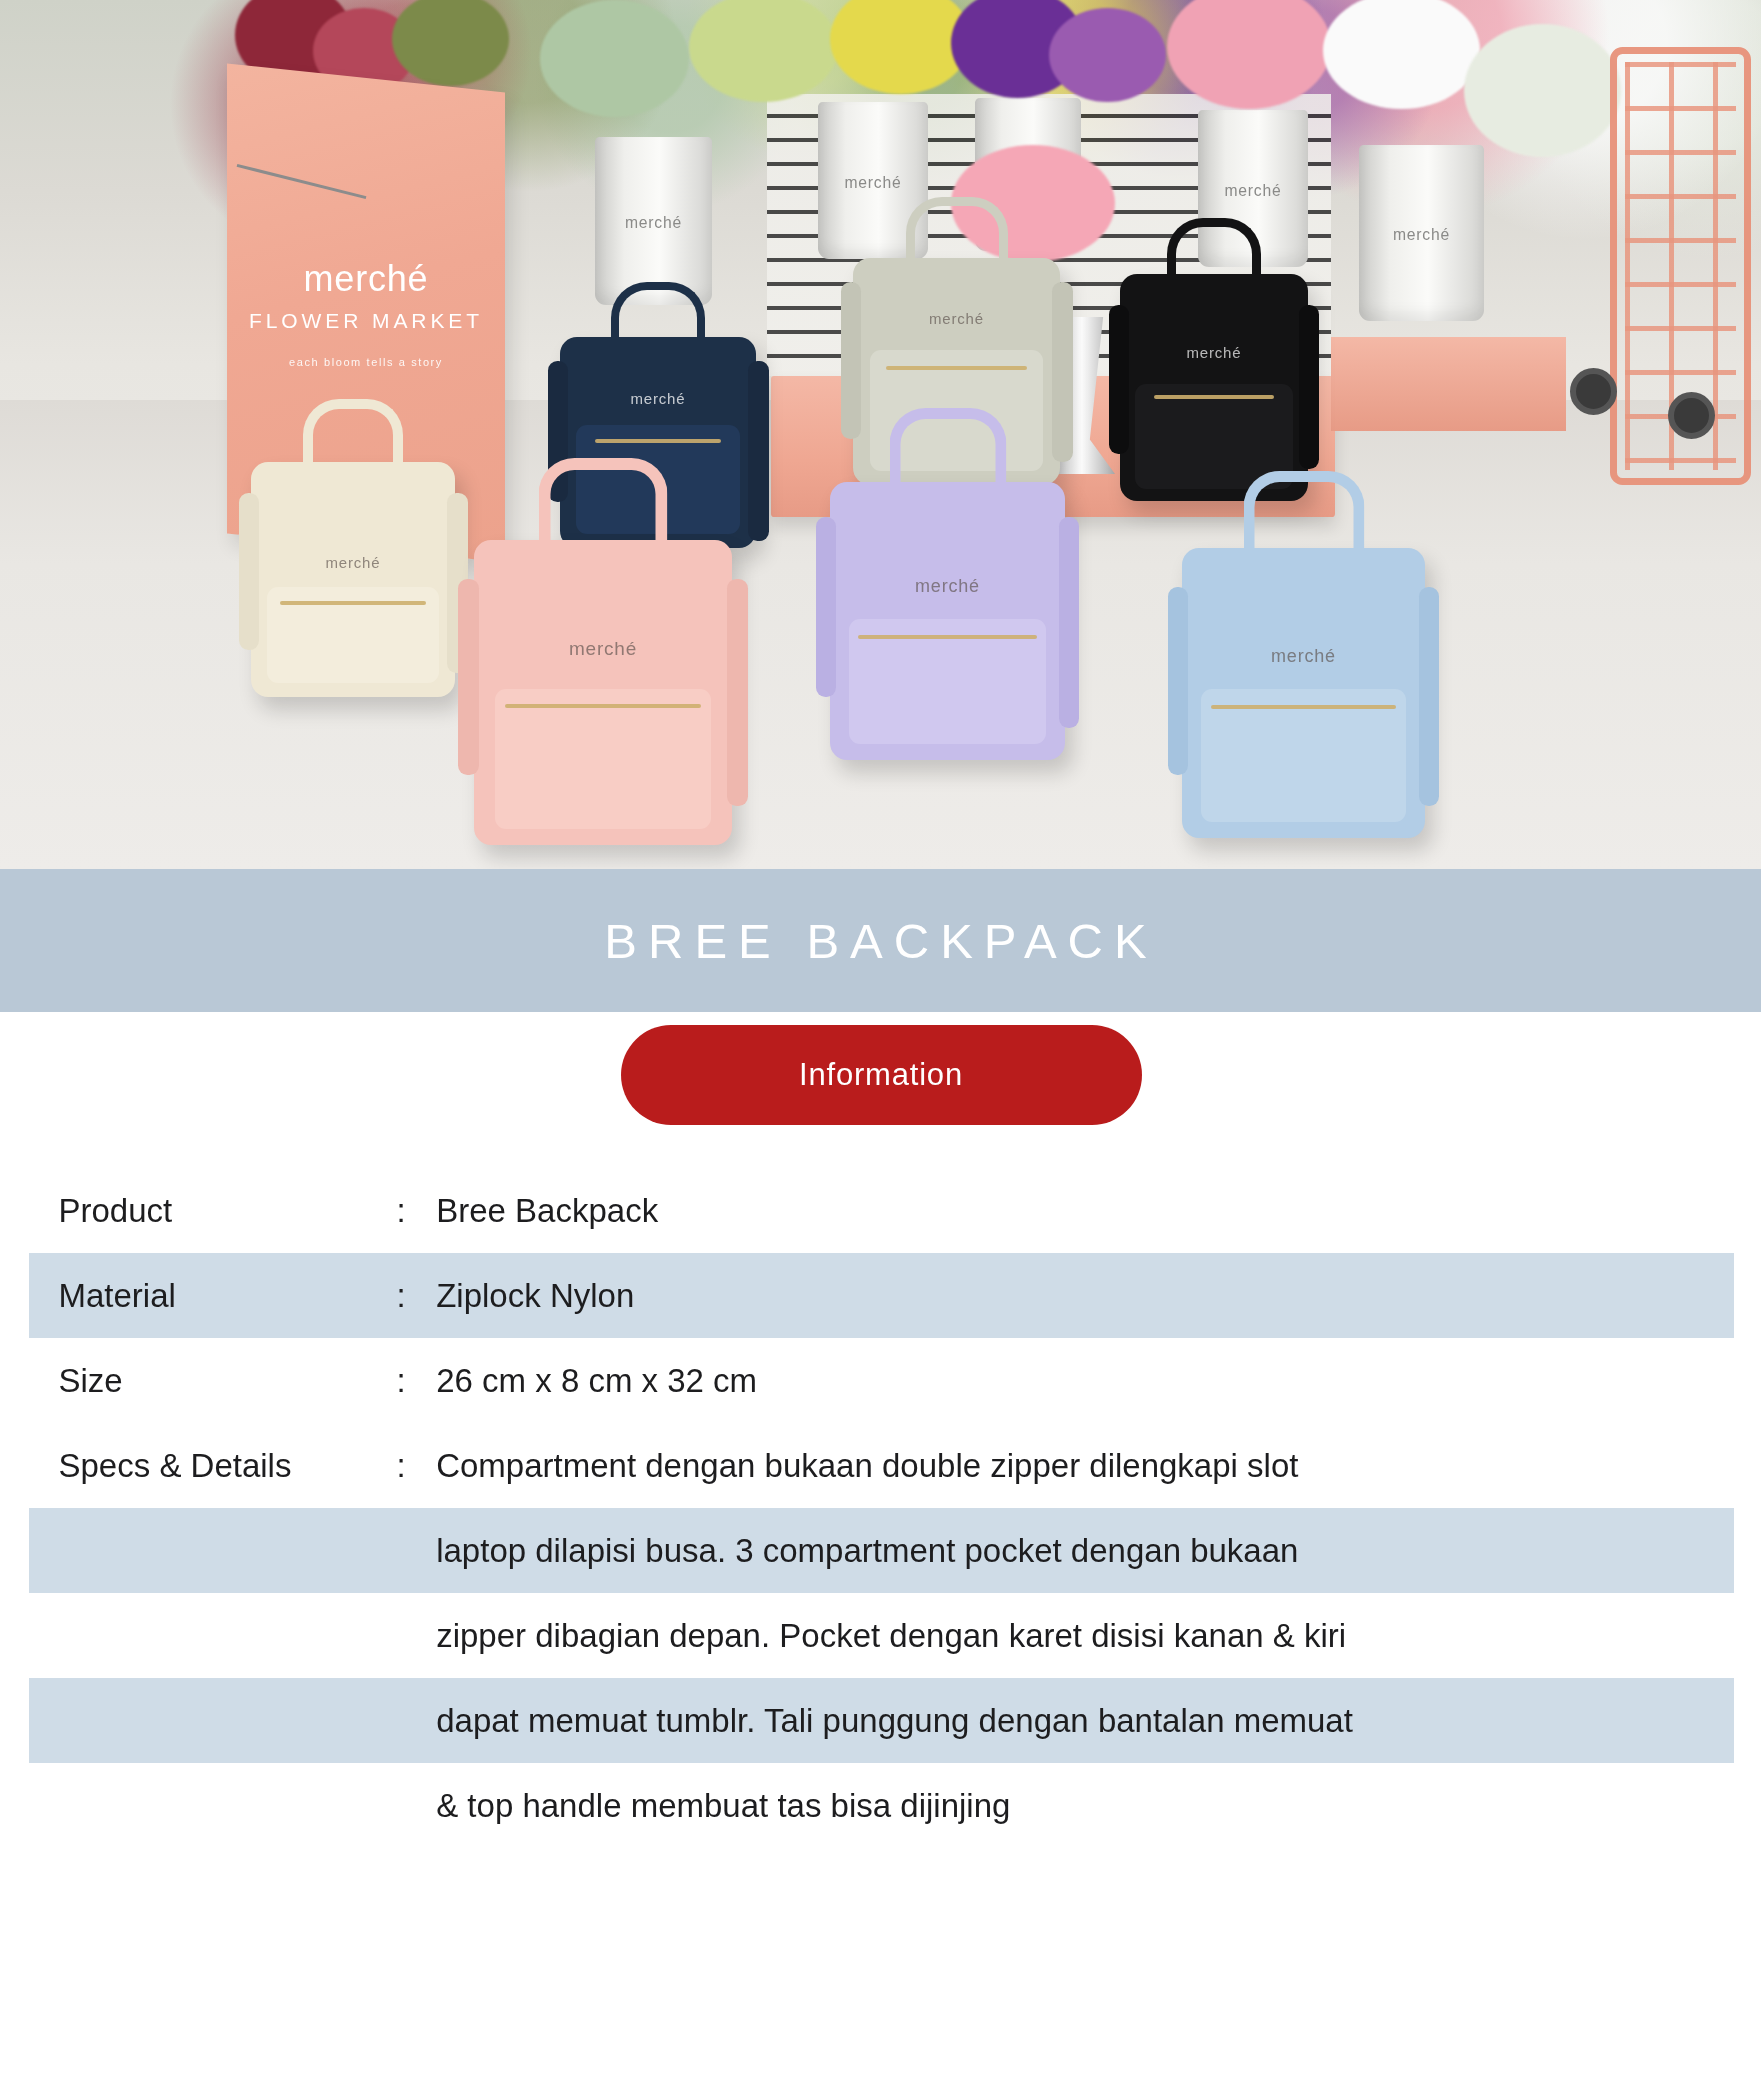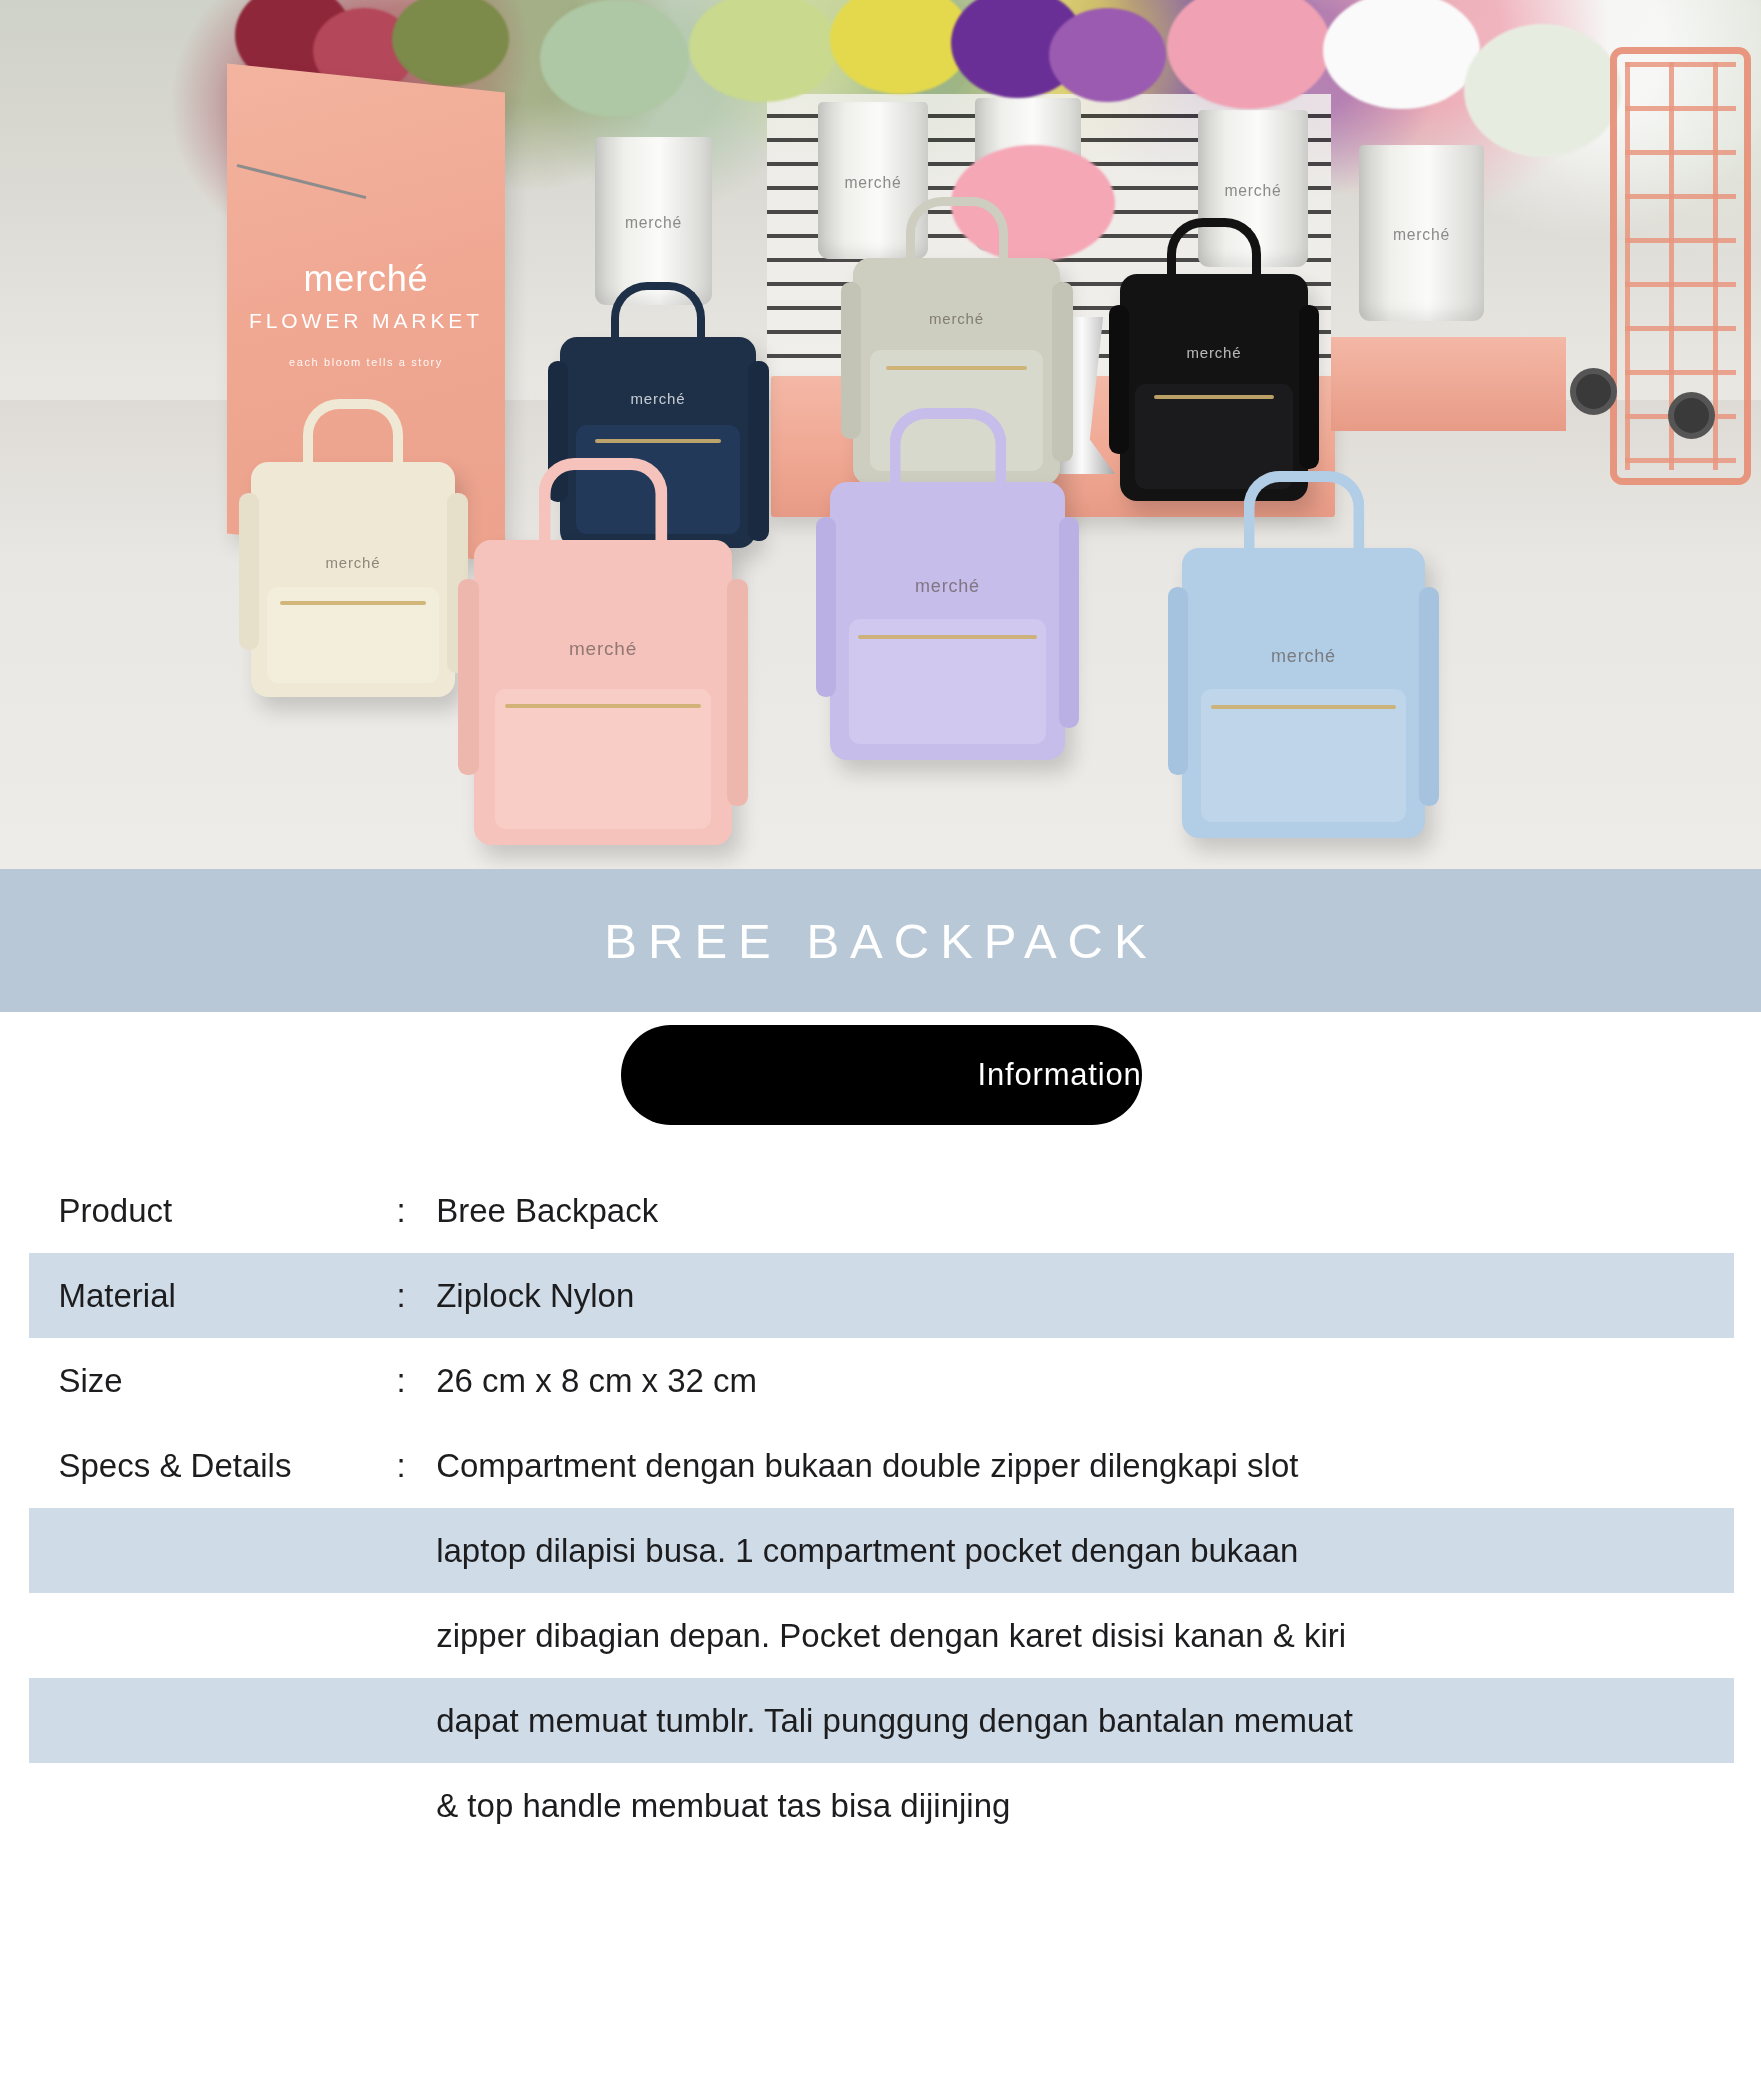--- a/index.html
+++ b/index.html
@@ -174,23 +174,23 @@
 
   
   .pill-wrap {
     width: 1762px;
     display: flex; justify-content: center;
     padding-top: 12.5px;
     padding-bottom: 20.4px;
   }
   .pill {
     width: 521px; height: 100px;
-    background: #000000;
+    background: #b91c1c;
     border-radius: 55px;
-    display: flex; align-items: center; justify-content: flex-end;
+    display: flex; align-items: center; justify-content: center;
     color: #ffffff; font-size: 31px; letter-spacing: 0.8px;
   }
 
   
   .spec-table {
     width: 1705px;
     margin: 23.5px auto 0 auto;
     border-collapse: collapse;
     table-layout: fixed;
   }
@@ -357,21 +357,21 @@
         <td class="col-value">26 cm x 8 cm x 32 cm</td>
       </tr>
       <tr>
         <td class="col-label">Specs &amp; Details</td>
         <td class="col-colon">:</td>
         <td class="col-value">Compartment dengan bukaan double zipper dilengkapi slot</td>
       </tr>
       <tr class="striped desc-line">
         <td class="col-label"></td>
         <td class="col-colon"></td>
-        <td class="col-value">laptop dilapisi busa. 1 compartment pocket dengan bukaan</td>
+        <td class="col-value">laptop dilapisi busa. 3 compartment pocket dengan bukaan</td>
       </tr>
       <tr class="desc-line">
         <td class="col-label"></td>
         <td class="col-colon"></td>
         <td class="col-value">zipper dibagian depan. Pocket dengan karet disisi kanan &amp; kiri</td>
       </tr>
       <tr class="striped desc-line">
         <td class="col-label"></td>
         <td class="col-colon"></td>
         <td class="col-value">dapat memuat tumblr. Tali punggung dengan bantalan memuat</td>

